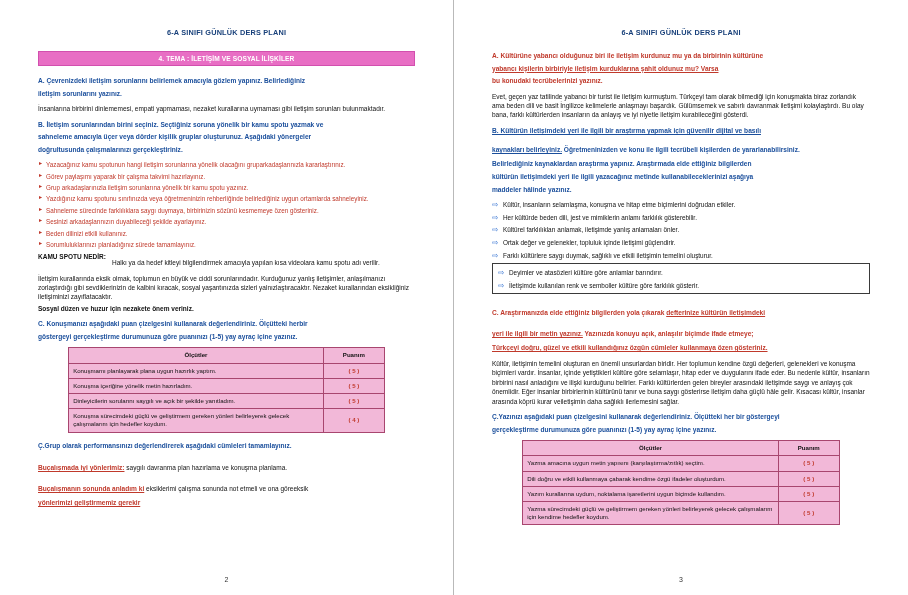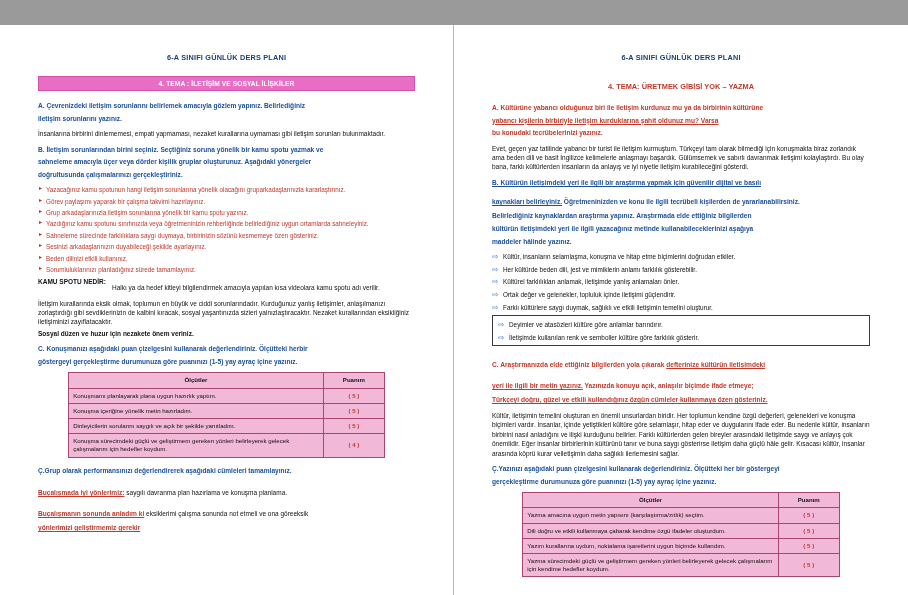--- a/index.html
+++ b/index.html
@@ -2,21 +2,21 @@
 <html><head>
 <meta charset="utf-8">
 <style>
   html,body{margin:0;padding:0;}
   body{
     width:908px;height:595px;
     background:#9a9a9a;
     font-family:"Liberation Sans", sans-serif;
     overflow:hidden;
   }
-  .spread{display:flex;width:908px;height:553px;margin-top:25px;}
+  .spread{display:flex;width:908px;height:553px;}
   .page{
     position:relative;
     background:#ffffff;
     width:454px;height:595px;
     box-sizing:border-box;
     padding:18px 38px 0 38px;
   }
   .page.left{border-right:1px solid #b9b9b9;}
   .page-head{
     text-align:center;
@@ -175,21 +175,20 @@
       <span class="red-u">Buçalışmanın sonunda anladım ki</span><span class="black"> eksiklerimi çalışma sonunda not etmeli ve ona göreeksik</span>
     </p>
     <p class="red-u">yönlerimizi geliştirmemiz gerekir</p>
 
     <div class="folio">2</div>
   </div>
 
   <div class="page right">
     <div class="page-head">6-A SINIFI GÜNLÜK DERS PLANI</div>
 
-    <div class="theme2" style="margin-top:20px;margin-bottom:12px;">4. TEMA: ÜRETMEK GİBİSİ YOK – YAZMA</div>
 
     <p class="red tight">A. Kültürüne yabancı olduğunuz biri ile iletişim kurdunuz mu ya da birbirinin kültürüne</p>
     <p class="red-u tight">yabancı kişilerin birbiriyle iletişim kurduklarına şahit oldunuz mu? Varsa</p>
     <p class="red">bu konudaki tecrübelerinizi yazınız.</p>
     <p class="black">Evet, geçen yaz tatilinde yabancı bir turist ile iletişim kurmuştum. Türkçeyi tam olarak bilmediği için konuşmakta biraz zorlandık ama beden dili ve basit İngilizce kelimelerle anlaşmayı başardık. Gülümsemek ve sabırlı davranmak iletişimi kolaylaştırdı. Bu olay bana, farklı kültürlerden insanların da anlayış ve iyi niyetle iletişim kurabileceğini gösterdi.</p>
 
     <p class="blue-u tight">B. Kültürün iletişimdeki yeri ile ilgili bir araştırma yapmak için güvenilir dijital ve basılı</p>
     <p class="tight">
       <span class="blue-u">kaynakları belirleyiniz.</span><span class="blue"> Öğretmeninizden ve konu ile ilgili tecrübeli kişilerden de yararlanabilirsiniz.</span>
     </p>

